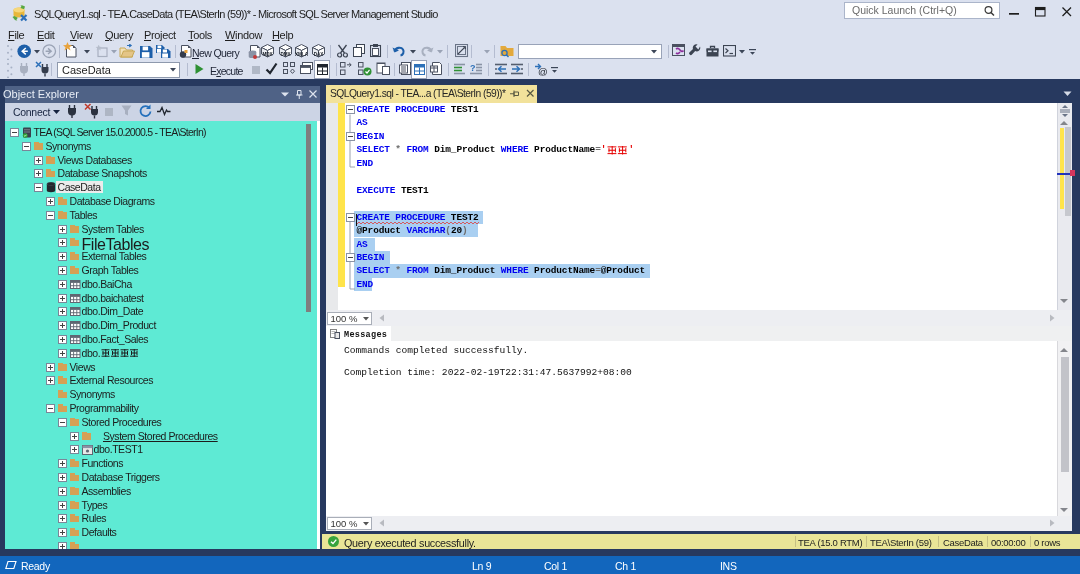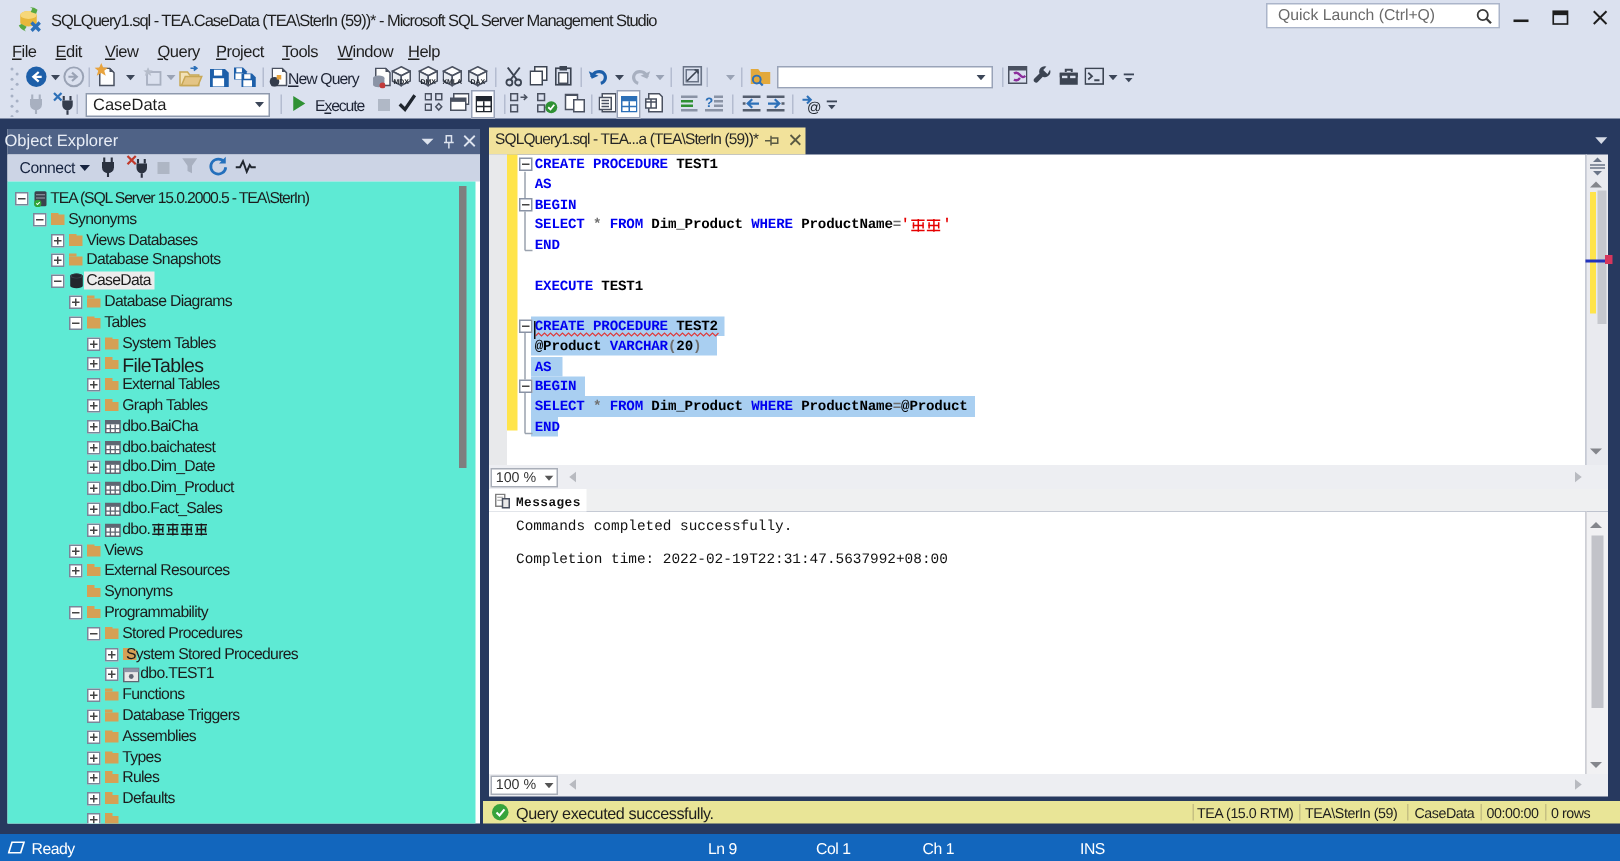--- a/index.html
+++ b/index.html
@@ -445,21 +445,21 @@
     </div>
     <div class="abs" style="left:65.0px;top:105.10000000000001px;width:9px;height:6.5px;background:#d5a055"></div>
     <div class="abs" style="left:65.0px;top:103.60000000000001px;width:4.5px;height:2px;background:#d5a055"></div>
     <div class="abs pre" style="left:76.5px;top:101.60000000000001px;color:#1c1c1c;font-size:10.5px;letter-spacing:-0.45px;">System Tables</div>
     <div class="abs" style="left:53px;top:117.4px;width:9px;height:9px;border:1px solid #7a8699;background:#fff">
       <b style="position:absolute;left:3px;top:1px;width:1px;height:5px;background:#444;display:block"></b>
       <i style="position:absolute;left:1px;top:3px;width:5px;height:1px;background:#444;display:block"></i>
     </div>
     <div class="abs" style="left:65.0px;top:118.9px;width:9px;height:6.5px;background:#d5a055"></div>
     <div class="abs" style="left:65.0px;top:117.4px;width:4.5px;height:2px;background:#d5a055"></div>
-    <div class="abs pre" style="left:76.5px;top:115.4px;color:#1c1c1c;font-size:13px;letter-spacing:-0.45px;">FileTables</div>
+    <div class="abs pre" style="left:76.5px;top:115.4px;color:#1c1c1c;font-size:16px;letter-spacing:-0.45px;">FileTables</div>
     <div class="abs" style="left:53px;top:131.2px;width:9px;height:9px;border:1px solid #7a8699;background:#fff">
       <b style="position:absolute;left:3px;top:1px;width:1px;height:5px;background:#444;display:block"></b>
       <i style="position:absolute;left:1px;top:3px;width:5px;height:1px;background:#444;display:block"></i>
     </div>
     <div class="abs" style="left:65.0px;top:132.7px;width:9px;height:6.5px;background:#d5a055"></div>
     <div class="abs" style="left:65.0px;top:131.2px;width:4.5px;height:2px;background:#d5a055"></div>
     <div class="abs pre" style="left:76.5px;top:129.2px;color:#1c1c1c;font-size:10.5px;letter-spacing:-0.45px;">External Tables</div>
     <div class="abs" style="left:53px;top:145.0px;width:9px;height:9px;border:1px solid #7a8699;background:#fff">
       <b style="position:absolute;left:3px;top:1px;width:1px;height:5px;background:#444;display:block"></b>
       <i style="position:absolute;left:1px;top:3px;width:5px;height:1px;background:#444;display:block"></i>
@@ -601,21 +601,21 @@
     </div>
     <div class="abs" style="left:65.0px;top:298.3px;width:9px;height:6.5px;background:#d5a055"></div>
     <div class="abs" style="left:65.0px;top:296.8px;width:4.5px;height:2px;background:#d5a055"></div>
     <div class="abs pre" style="left:76.5px;top:294.8px;color:#1c1c1c;font-size:10.5px;letter-spacing:-0.45px;">Stored Procedures</div>
     <div class="abs" style="left:65px;top:310.6px;width:9px;height:9px;border:1px solid #7a8699;background:#fff">
       <b style="position:absolute;left:3px;top:1px;width:1px;height:5px;background:#444;display:block"></b>
       <i style="position:absolute;left:1px;top:3px;width:5px;height:1px;background:#444;display:block"></i>
     </div>
     <div class="abs" style="left:77.0px;top:312.1px;width:9px;height:6.5px;background:#d5a055"></div>
     <div class="abs" style="left:77.0px;top:310.6px;width:4.5px;height:2px;background:#d5a055"></div>
-    <div class="abs pre" style="left:79px;top:308.6px;color:#1c1c1c;font-size:10.5px;letter-spacing:-0.45px;">System Stored Procedures</div>
+    <div class="abs pre" style="left:98px;top:308.6px;color:#1c1c1c;font-size:10.5px;letter-spacing:-0.45px;text-decoration:underline;">System Stored Procedures</div>
     <div class="abs" style="left:65px;top:324.40000000000003px;width:9px;height:9px;border:1px solid #7a8699;background:#fff">
       <b style="position:absolute;left:3px;top:1px;width:1px;height:5px;background:#444;display:block"></b>
       <i style="position:absolute;left:1px;top:3px;width:5px;height:1px;background:#444;display:block"></i>
     </div>
     <svg class="abs" style="left:76.5px;top:323.90000000000003px" width="11" height="10">
       <rect x="0.5" y="0.5" width="10" height="9" fill="#e8e8e8" stroke="#5f6672"></rect>
       <rect x="0.5" y="0.5" width="10" height="2.6" fill="#8a93a5"></rect>
       <circle cx="5.5" cy="6" r="1.6" fill="#5f6672"></circle>
     </svg>
     <div class="abs pre" style="left:88.5px;top:322.40000000000003px;color:#1c1c1c;font-size:10.5px;letter-spacing:-0.45px;">dbo.TEST1</div>

